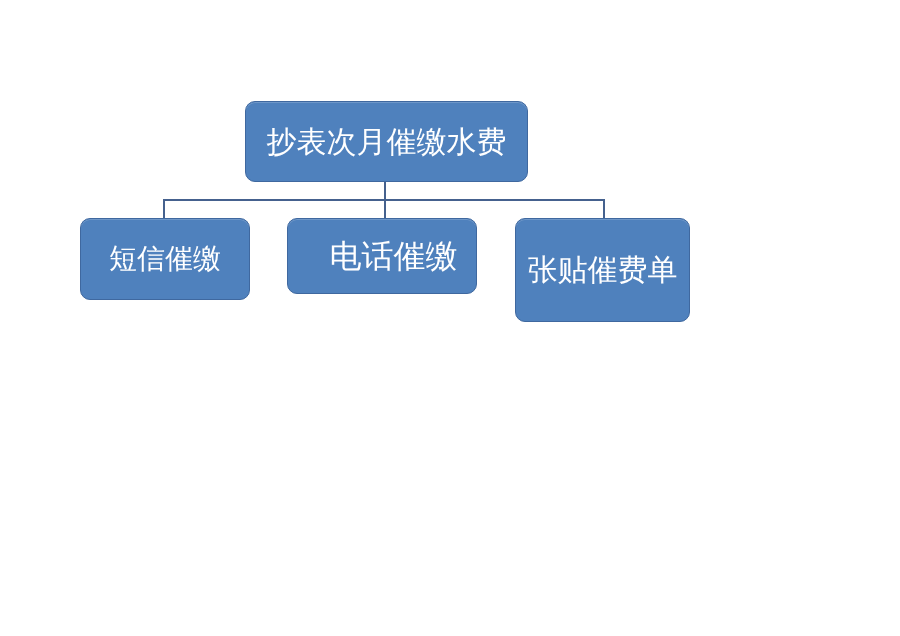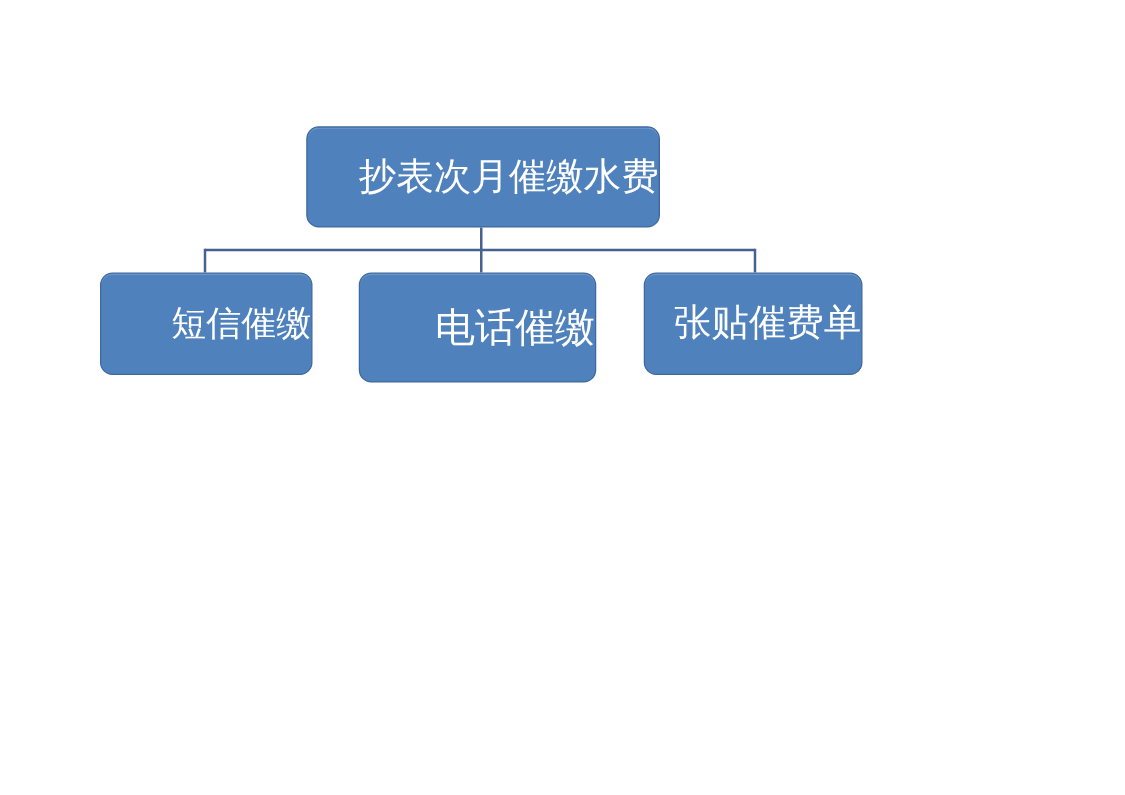--- a/index.html
+++ b/index.html
@@ -19,30 +19,30 @@
   }
   .canvas{position:absolute;left:0;top:0;width:900px;height:636px;}
   svg.connectors{position:absolute;left:0;top:0;}
   svg.connectors path{stroke:var(--connector);stroke-width:2;fill:none;}
   .node{
     position:absolute;
     background:var(--node-fill);
     border:1.5px solid var(--node-border);
     border-radius:10px;
     box-sizing:border-box;
-    display:flex;align-items:center;justify-content:flex-end;
+    display:flex;align-items:center;justify-content:center;
     color:var(--text);
     text-align:center;
     line-height:1;
     box-shadow:inset 0 1px 0 rgba(255,255,255,0.18);
   }
   .node-root   {left:245px;top:101px;width:283px;height:81px;font-size:30px;}
   .node-child-0{left:80px; top:218px;width:170px;height:82px;font-size:28px;}
-  .node-child-1{left:287px;top:218px;width:190px;height:88px;font-size:32px;padding-left:23px;}
-  .node-child-2{left:515px;top:218px;width:175px;height:82px;font-size:30px;}
+  .node-child-1{left:287px;top:218px;width:190px;height:76px;font-size:32px;padding-left:23px;}
+  .node-child-2{left:515px;top:218px;width:175px;height:104px;font-size:30px;}
 </style>
 </head>
 <body>
 
 <div class="canvas">
 
   <svg class="connectors" width="900" height="636" xmlns="http://www.w3.org/2000/svg">
     <path d="M385 182 L385 200"></path>
     <path d="M164 200 L604 200"></path>
     <path d="M164 199 L164 218"></path>

